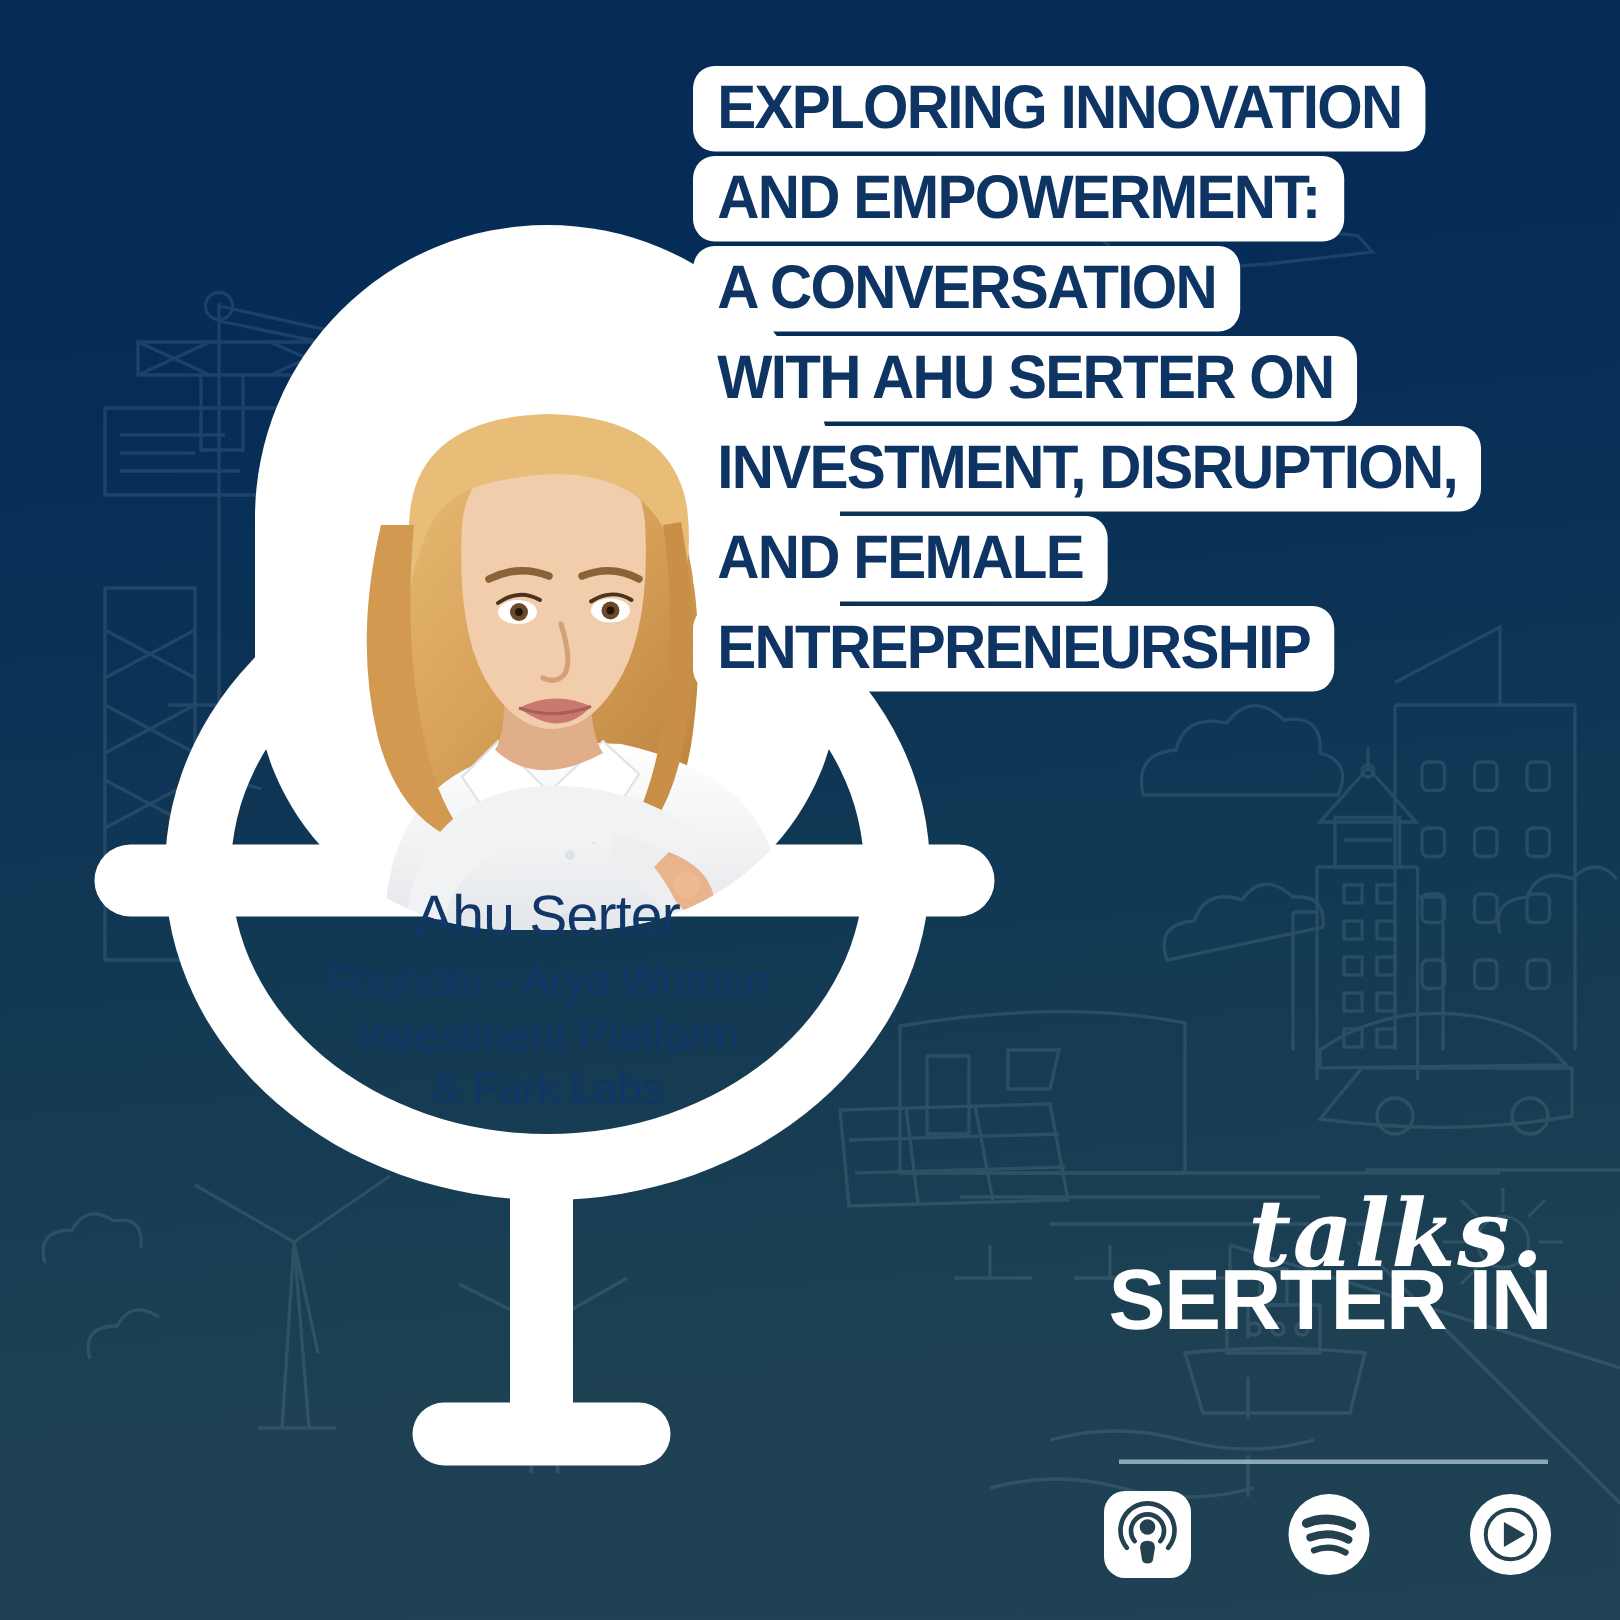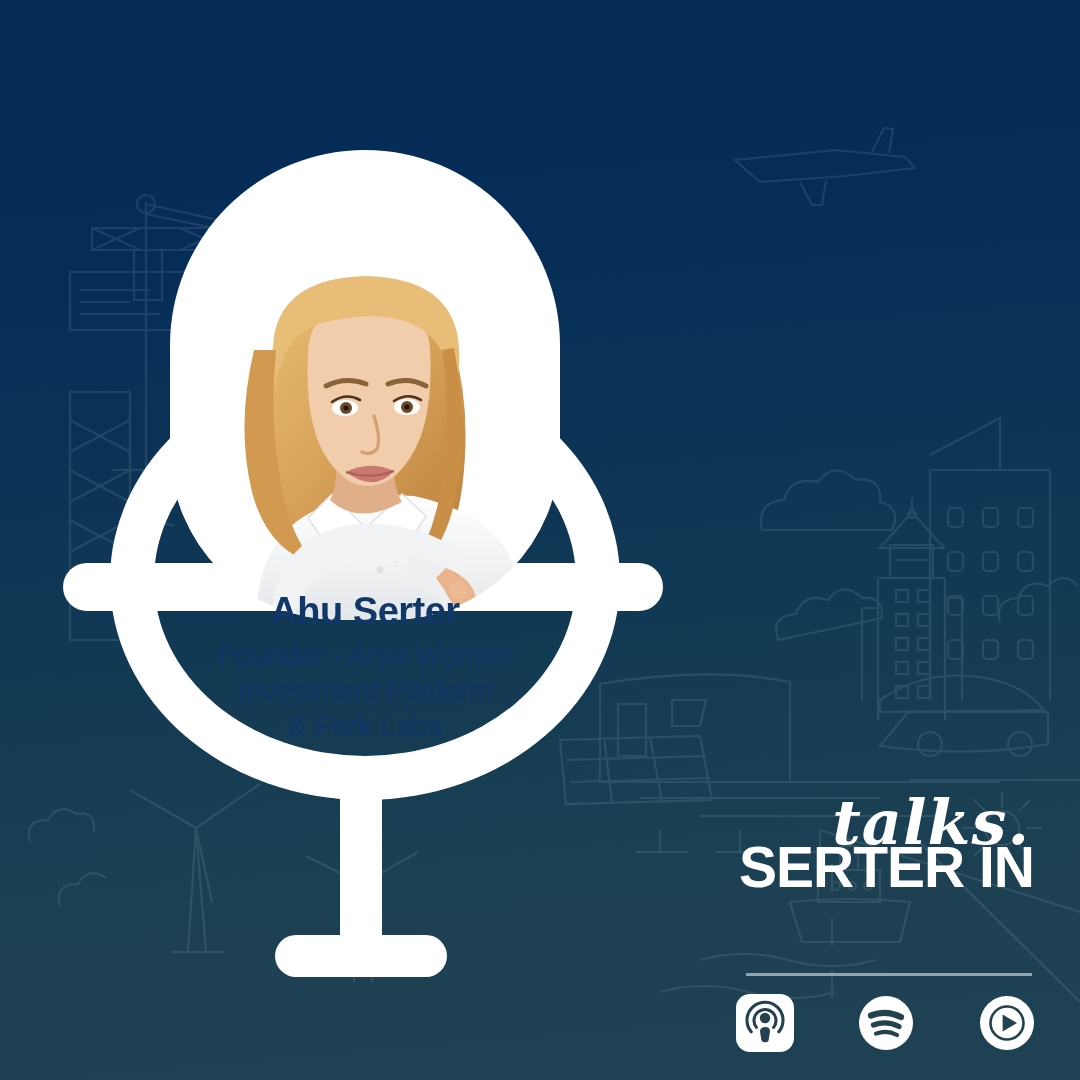--- a/index.html
+++ b/index.html
@@ -87,21 +87,21 @@
     position: absolute;
     left: 130px;
     top: 592px;
     width: 470px;
     text-align: center;
     color: #103768;
     z-index: 6;
   }
   .speaker-name {
     font-size: 38px;
-    font-weight: bold;
+    font-weight: normal;
     letter-spacing: -0.5px;
     line-height: 1.05;
   }
   .speaker-role {
     margin-top: 6px;
     font-size: 29px;
     font-weight: 500;
     line-height: 1.23;
     letter-spacing: -0.2px;
   }
@@ -374,20 +374,29 @@
 
   <div class="speaker">
     <div class="speaker-name">Ahu Serter</div>
     <div class="speaker-role">
       <div>Founder - Arya Women</div>
       <div>Investment Platform</div>
       <div>&amp; Fark Labs</div>
     </div>
   </div>
 
+  <div class="title-block">
+    <div class="pill">EXPLORING INNOVATION</div>
+    <div class="pill">AND EMPOWERMENT:</div>
+    <div class="pill">A CONVERSATION</div>
+    <div class="pill">WITH AHU SERTER ON</div>
+    <div class="pill">INVESTMENT, DISRUPTION,</div>
+    <div class="pill">AND FEMALE</div>
+    <div class="pill">ENTREPRENEURSHIP</div>
+  </div>
 
   <div class="brand">
     <div class="brand-talks">talks.</div>
     <div class="brand-main">SERTER IN</div>
   </div>
 
   <div class="divider"></div>
 
   <div class="platforms">
 

